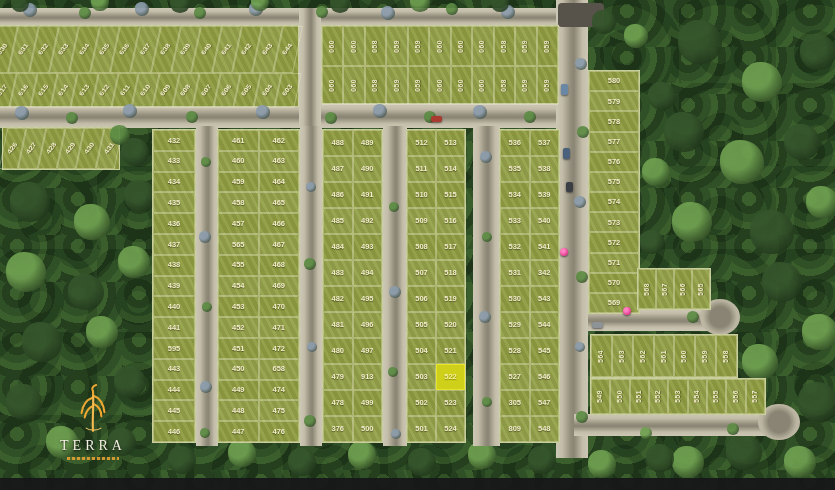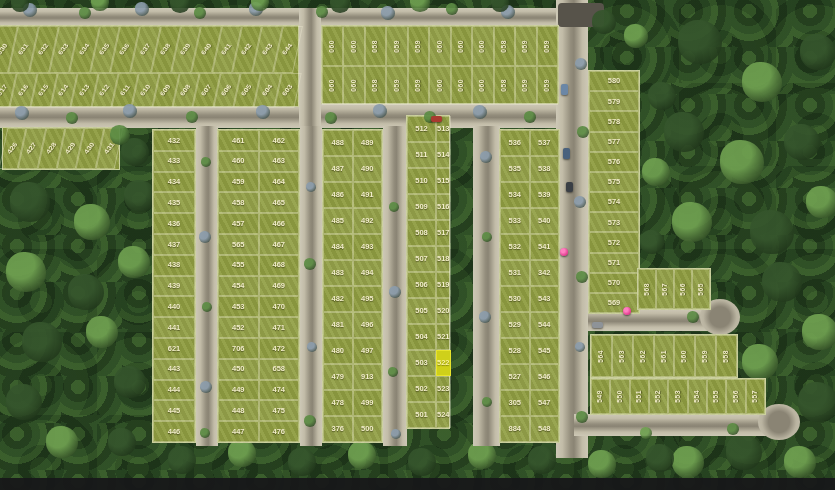--- a/index.html
+++ b/index.html
@@ -289,21 +289,21 @@
         <div class="cell">
           <span class="lbl">439</span>
         </div>
         <div class="cell">
           <span class="lbl">440</span>
         </div>
         <div class="cell">
           <span class="lbl">441</span>
         </div>
         <div class="cell">
-          <span class="lbl">621</span>
+          <span class="lbl">595</span>
         </div>
         <div class="cell">
           <span class="lbl">443</span>
         </div>
         <div class="cell">
           <span class="lbl">444</span>
         </div>
         <div class="cell">
           <span class="lbl">445</span>
         </div>
@@ -340,21 +340,21 @@
         <div class="cell">
           <span class="lbl">454</span>
         </div>
         <div class="cell">
           <span class="lbl">453</span>
         </div>
         <div class="cell">
           <span class="lbl">452</span>
         </div>
         <div class="cell">
-          <span class="lbl">706</span>
+          <span class="lbl">451</span>
         </div>
         <div class="cell">
           <span class="lbl">450</span>
         </div>
         <div class="cell">
           <span class="lbl">449</span>
         </div>
         <div class="cell">
           <span class="lbl">448</span>
         </div>
@@ -486,21 +486,21 @@
         </div>
         <div class="cell">
           <span class="lbl">499</span>
         </div>
         <div class="cell">
           <span class="lbl">500</span>
         </div>
       </div>
   </div>
 
-  <div class="block hpair" style="left:406px;top:115px;width:44px;height:314px">
+  <div class="block hpair" style="left:406px;top:129px;width:60px;height:314px">
     <div class="col" style="flex:0 0 29px">
 
     <div class="cell">
           <span class="lbl">512</span>
         </div>
         <div class="cell">
           <span class="lbl">511</span>
         </div>
         <div class="cell">
           <span class="lbl">510</span>
@@ -604,21 +604,21 @@
         <div class="cell">
           <span class="lbl">528</span>
         </div>
         <div class="cell">
           <span class="lbl">527</span>
         </div>
         <div class="cell">
           <span class="lbl">305</span>
         </div>
         <div class="cell">
-          <span class="lbl">884</span>
+          <span class="lbl">809</span>
         </div>
       </div>
     <div class="col">
 
     <div class="cell">
           <span class="lbl">537</span>
         </div>
         <div class="cell">
           <span class="lbl">538</span>
         </div>
@@ -767,20 +767,38 @@
         </div>
         <div class="cell">
           <span class="lbl">556</span>
         </div>
         <div class="cell">
           <span class="lbl">557</span>
         </div>
       </div>
   </div>
 
+  <div class="logo">
+    <svg width="44" height="50" viewBox="0 0 40 48">
+      <g fill="none" stroke="#eda733" stroke-width="2" stroke-linecap="round">
+        <path d="M20 46 C19 34 21 22 20 8"></path>
+        <path d="M20 14 C14 16 10 22 9 29"></path>
+        <path d="M20 12 C26 14 30 20 31 28"></path>
+        <path d="M20 22 C15 24 13 28 12 33"></path>
+        <path d="M20 20 C25 22 28 26 28 32"></path>
+        <path d="M20 8 C18 5 20 3 23 2"></path>
+      </g>
+      <g fill="none" stroke="#f7c96b" stroke-width="1">
+        <path d="M20 44 C19.5 34 20.5 24 20 12"></path>
+        <path d="M13 43 C17 46 24 46 28 43"></path>
+      </g>
+    </svg>
+    <div class="logo-text">TERRA</div>
+    <div class="logo-tag"></div>
+  </div>
 
   <div class="bottombar"></div>
 <div class="tree" style="left: 23px; top: 3px; width: 14px; height: 14px; z-index: 4; background: radial-gradient(circle at 36% 32%, rgb(139, 156, 171) 0px, rgb(139, 156, 171) 38%, rgba(20, 36, 16, 0.85) 100%); opacity: 0.92;"></div>
     <div class="tree" style="left: 79px; top: 7px; width: 12px; height: 12px; z-index: 4; background: radial-gradient(circle at 36% 32%, rgb(92, 140, 68) 0px, rgb(92, 140, 68) 38%, rgba(20, 36, 16, 0.85) 100%); opacity: 0.92;"></div>
     <div class="tree" style="left: 135px; top: 2px; width: 14px; height: 14px; z-index: 4; background: radial-gradient(circle at 36% 32%, rgb(139, 156, 171) 0px, rgb(139, 156, 171) 38%, rgba(20, 36, 16, 0.85) 100%); opacity: 0.92;"></div>
     <div class="tree" style="left: 194px; top: 7px; width: 12px; height: 12px; z-index: 4; background: radial-gradient(circle at 36% 32%, rgb(92, 140, 68) 0px, rgb(92, 140, 68) 38%, rgba(20, 36, 16, 0.85) 100%); opacity: 0.92;"></div>
     <div class="tree" style="left: 249px; top: 2px; width: 14px; height: 14px; z-index: 4; background: radial-gradient(circle at 36% 32%, rgb(139, 156, 171) 0px, rgb(139, 156, 171) 38%, rgba(20, 36, 16, 0.85) 100%); opacity: 0.92;"></div>
     <div class="tree" style="left: 316px; top: 6px; width: 12px; height: 12px; z-index: 4; background: radial-gradient(circle at 36% 32%, rgb(92, 140, 68) 0px, rgb(92, 140, 68) 38%, rgba(20, 36, 16, 0.85) 100%); opacity: 0.92;"></div>
     <div class="tree" style="left: 381px; top: 6px; width: 14px; height: 14px; z-index: 4; background: radial-gradient(circle at 36% 32%, rgb(139, 156, 171) 0px, rgb(139, 156, 171) 38%, rgba(20, 36, 16, 0.85) 100%); opacity: 0.92;"></div>
     <div class="tree" style="left: 446px; top: 3px; width: 12px; height: 12px; z-index: 4; background: radial-gradient(circle at 36% 32%, rgb(92, 140, 68) 0px, rgb(92, 140, 68) 38%, rgba(20, 36, 16, 0.85) 100%); opacity: 0.92;"></div>

